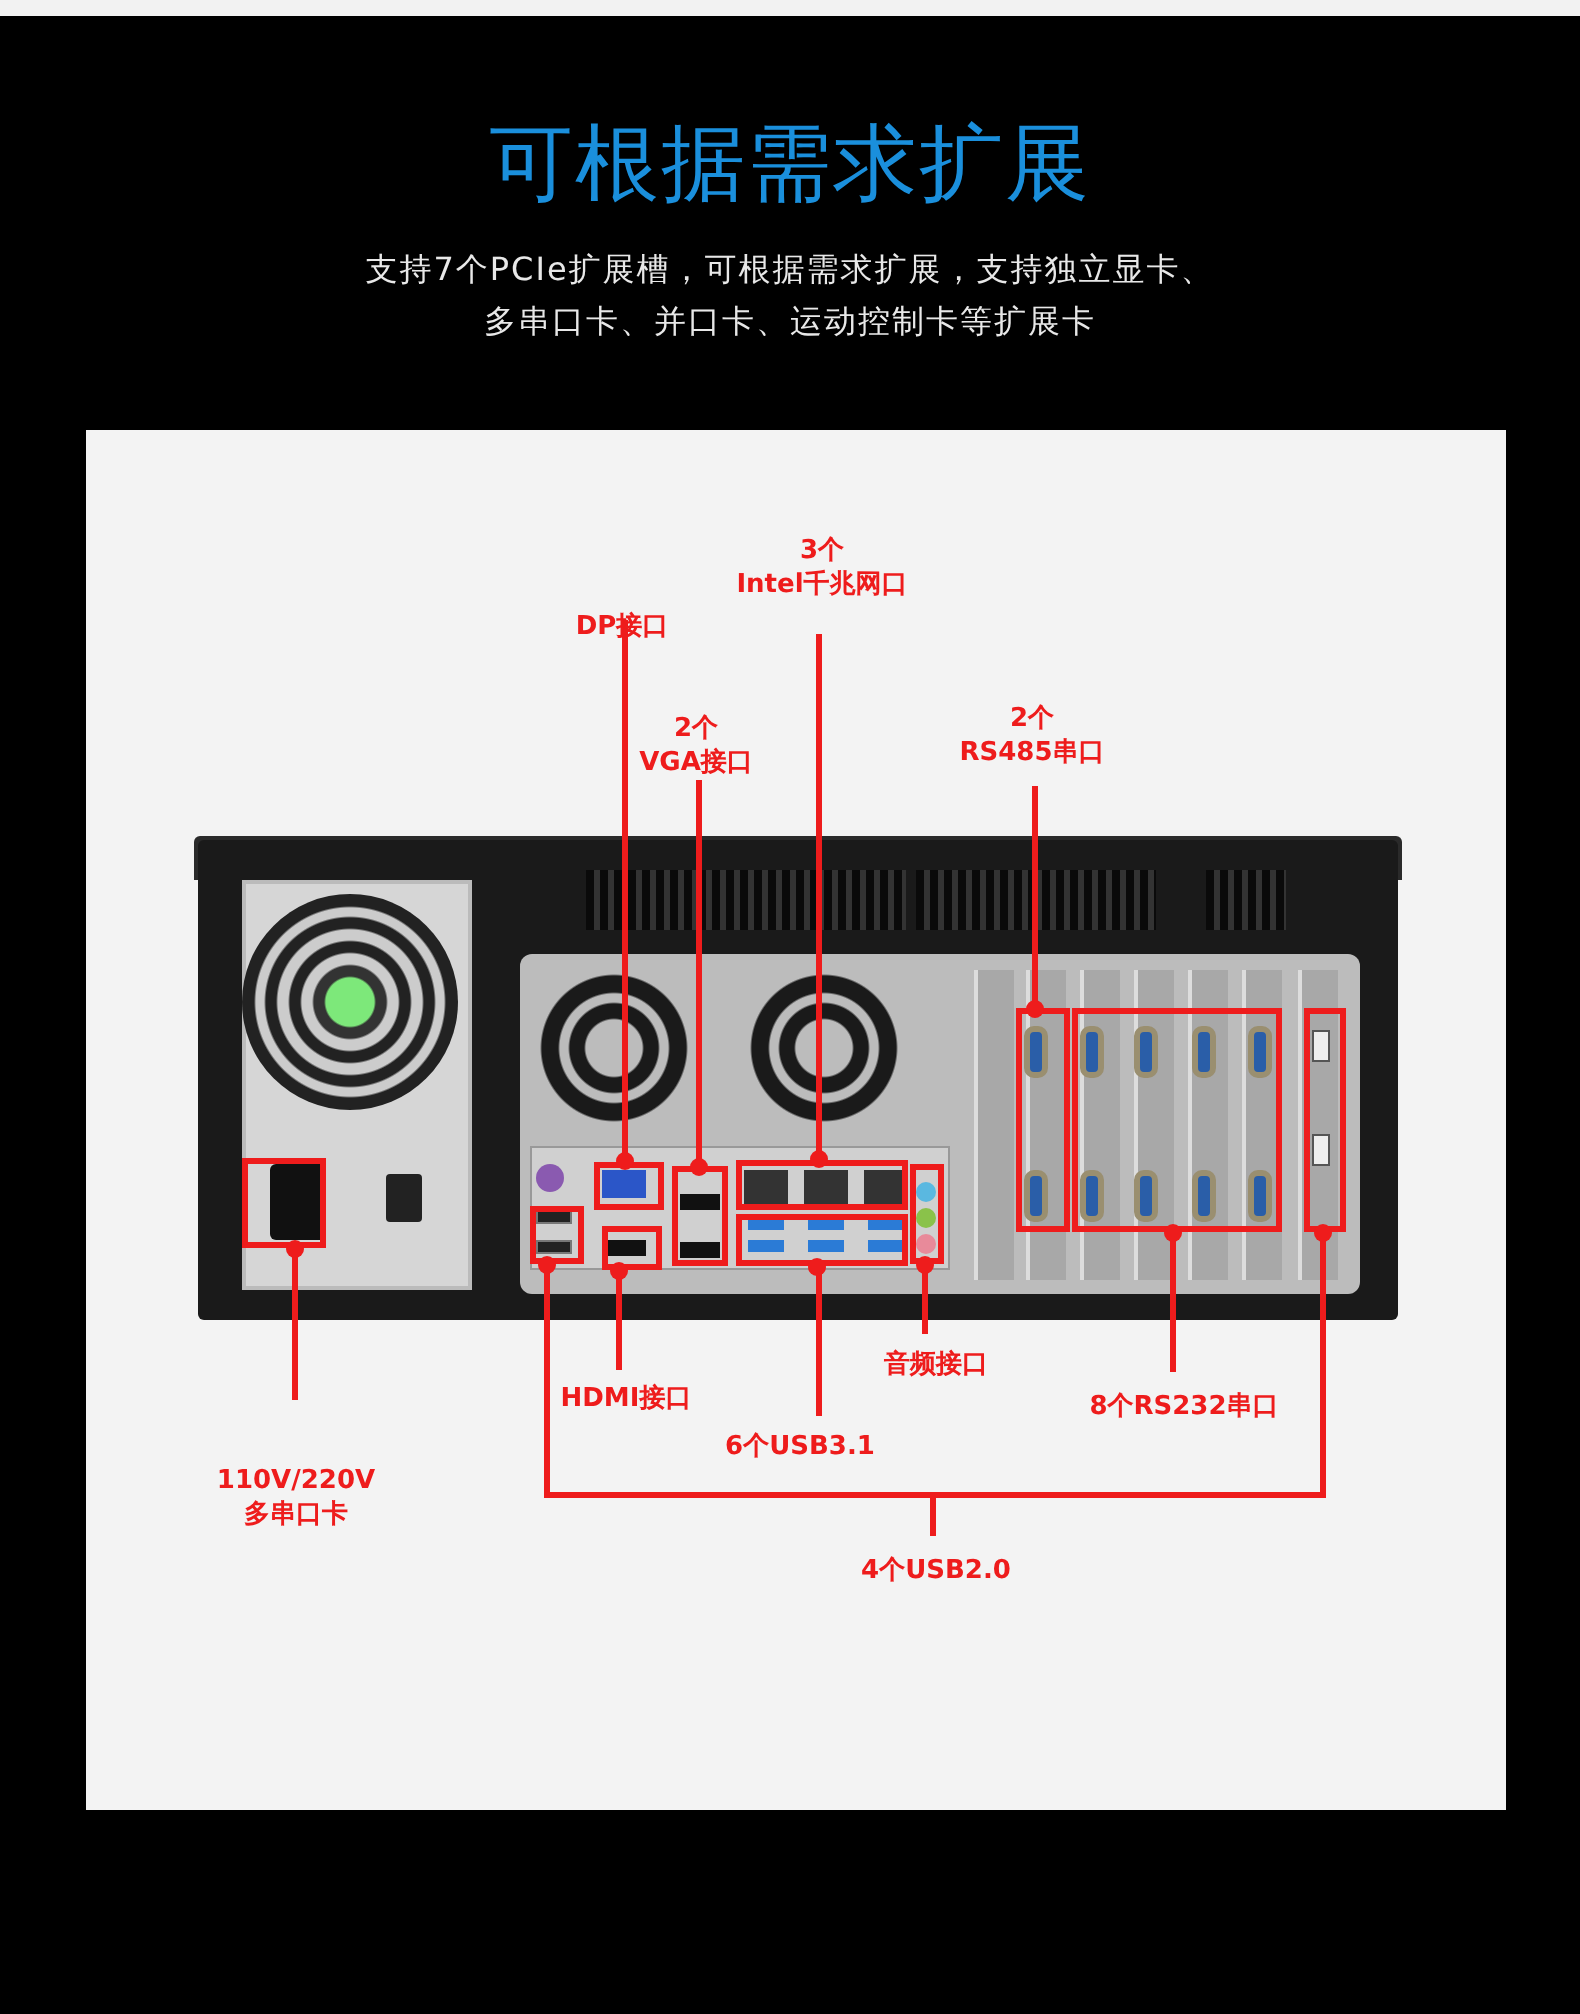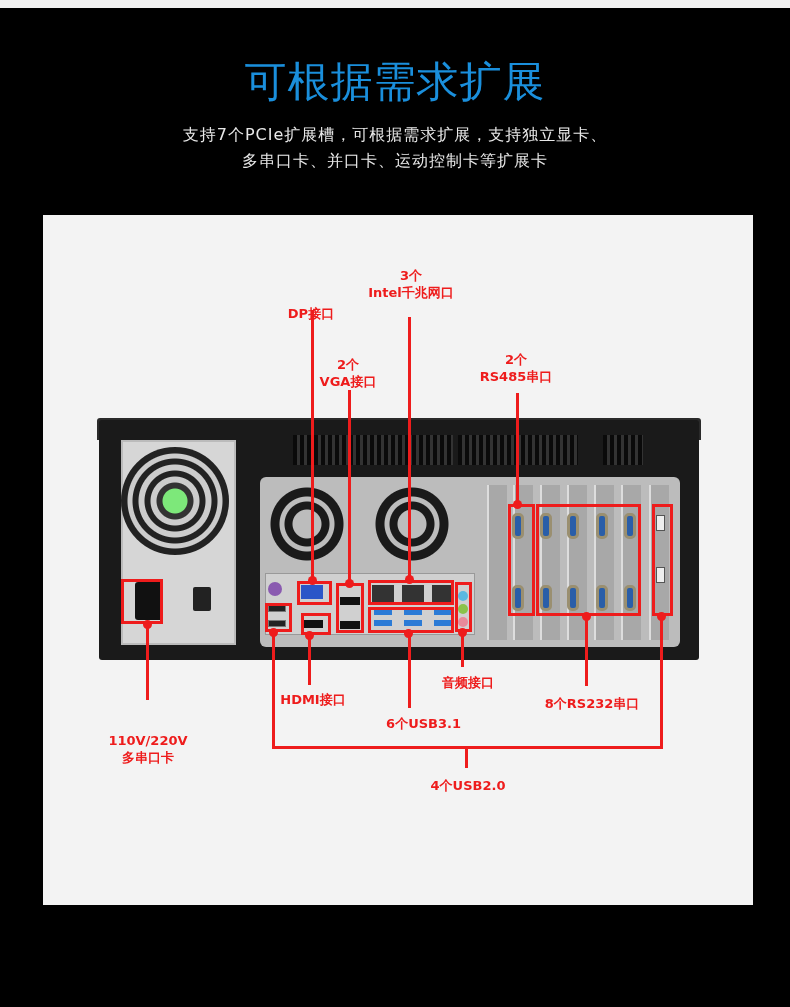--- a/index.html
+++ b/index.html
@@ -152,17 +152,17 @@
   </div>
   <div class="lbl" style="left:428px;top:136px;width:90px;">
     <div>2个</div>
     <div>RS485串口</div>
   </div>
   <div class="lbl" style="left:60px;top:517px;width:90px;">
     <div>110V/220V</div>
     <div>多串口卡</div>
   </div>
   <div class="lbl" style="left:228px;top:476px;width:84px;">HDMI接口</div>
-  <div class="lbl" style="left:328px;top:500px;width:90px;text-align:right;">6个USB3.1</div>
-  <div class="lbl" style="left:383px;top:459px;width:84px;">音频接口</div>
+  <div class="lbl" style="left:312px;top:500px;width:90px;">6个USB3.1</div>
+  <div class="lbl" style="left:383px;top:459px;width:84px;font-family:Liberation Mono, monospace;">音频接口</div>
   <div class="lbl" style="left:496px;top:480px;width:106px;">8个RS232串口</div>
   <div class="lbl" style="left:383px;top:562px;width:84px;">4个USB2.0</div>
 </div>
 
 </body></html>

